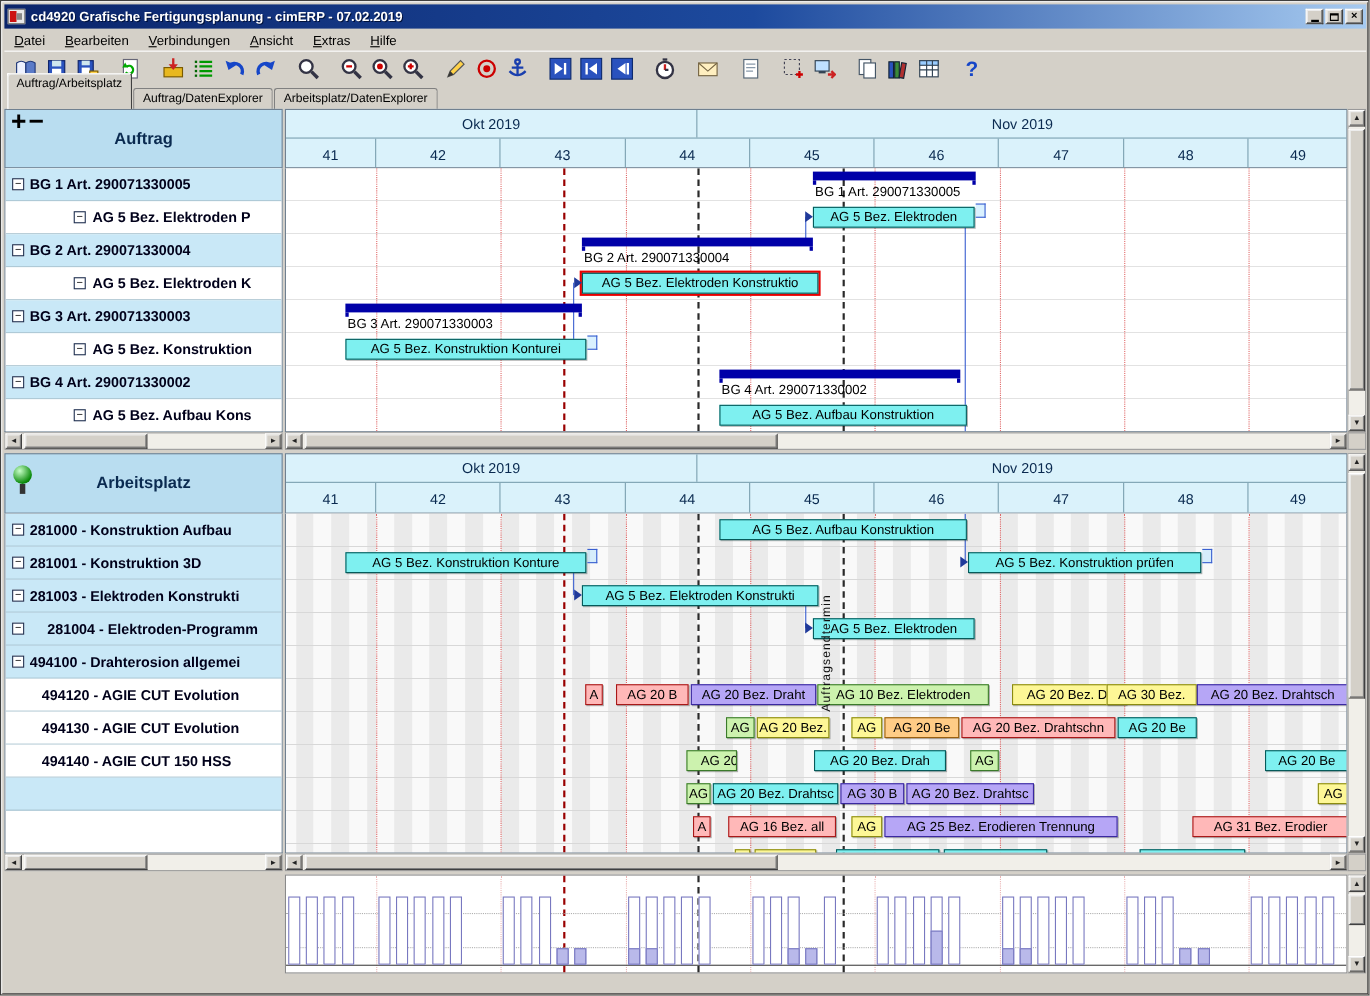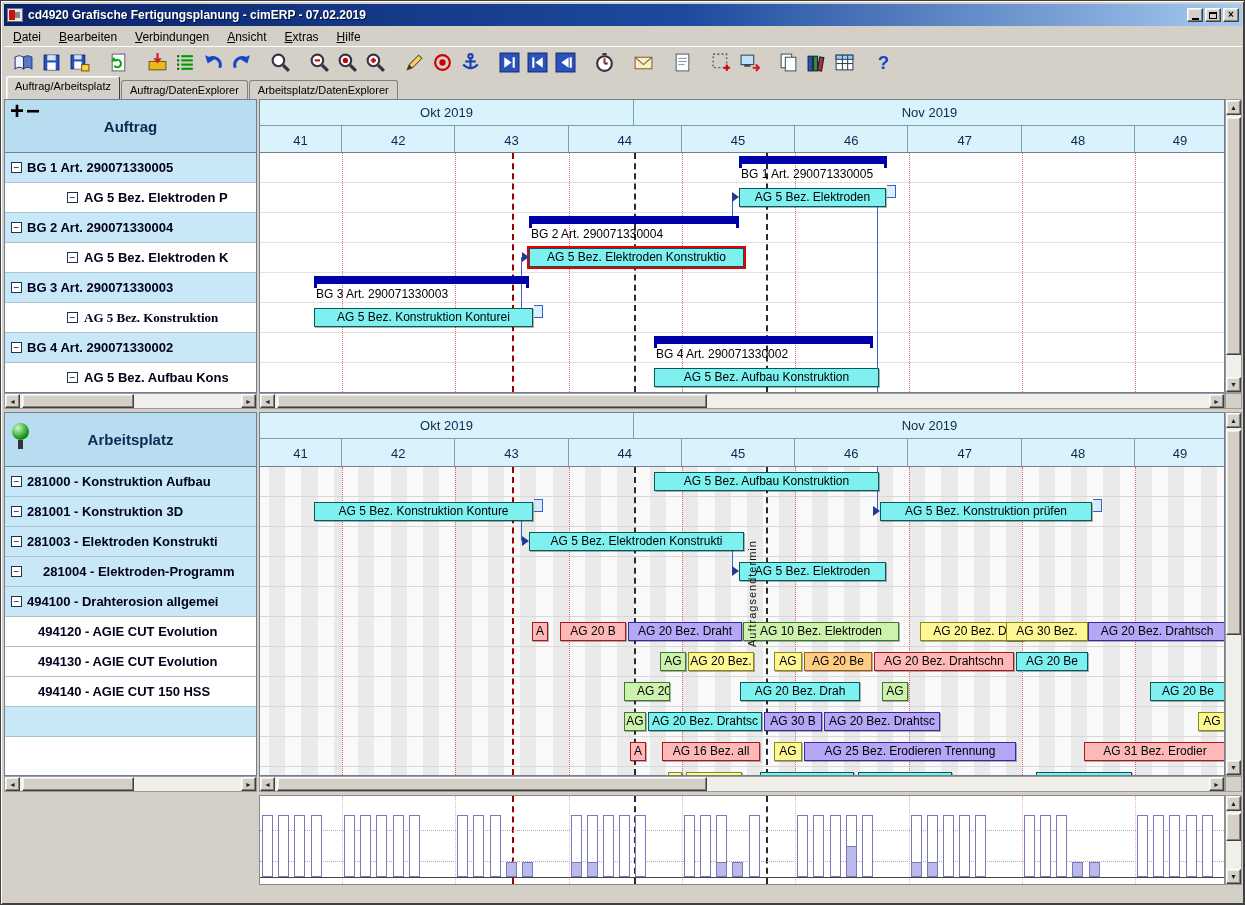--- a/index.html
+++ b/index.html
@@ -23,21 +23,21 @@
 
   
   .toolbar{position:absolute;left:3px;top:45px;width:1238px;height:32px;display:flex;align-items:center;padding-left:6px;border-top:1px solid #fff;background:#d4d0c8}
   .tool-btn{width:26px;height:26px;display:flex;align-items:center;justify-content:center;margin-right:2px}
   .tool-btn.gap{margin-left:11px}
   .tool-btn svg{width:21px;height:21px}
 
   
   .tabbar{position:absolute;left:3px;top:77px;width:1238px;height:21px;display:flex;align-items:flex-end;padding-left:2px}
   .tab{font-size:11px;padding:3px 8px;background:#d4d0c8;border:1px solid #808080;border-bottom:none;border-radius:3px 3px 0 0;margin-right:1px;color:#000;position:relative}
-  .tab.active{border-color:#fff #404040 #d4d0c8 #fff;box-shadow:inset 1px 1px 0 #ececec;z-index:2;padding-bottom:7px}
+  .tab.active{border-color:#fff #404040 #d4d0c8 #fff;box-shadow:inset 1px 1px 0 #ececec;z-index:2;padding-bottom:17px}
 
   
   .gantt{position:absolute;left:3px;width:1238px}
   #gantt-upper{top:98px;height:294px}
   #gantt-lower{top:411px;height:364px}
   .panel-head{position:absolute;left:0;top:0;width:253px;background:#b9ddf0;border:1px solid #708090;display:flex;align-items:center;justify-content:center;font-weight:bold;font-size:15px;color:#0a2a50}
   #gantt-upper .panel-head{height:54px}
   #gantt-lower .panel-head{height:55px}
   .zoomctl{position:absolute;left:5px;top:-2px;font-size:24px;font-weight:bold;color:#000;letter-spacing:2px;line-height:26px}
   .tl-ball{position:absolute;left:7px;top:10px;width:17px;height:17px;border-radius:50%;background:radial-gradient(circle at 35% 30%,#c8ffc8,#0a8a0a 70%,#045504)}
@@ -371,21 +371,21 @@
         <div class="prow task">
           <span class="cbox" style="left: 62px;">−</span>
           <span class="plabel" style="margin-left: 79px;">AG 5 Bez. Elektroden K</span>
         </div>
         <div class="prow group">
           <span class="cbox" style="left: 6px;">−</span>
           <span class="plabel" style="margin-left: 22px;">BG 3  Art. 290071330003</span>
         </div>
         <div class="prow task">
           <span class="cbox" style="left: 62px;">−</span>
-          <span class="plabel" style="margin-left: 79px; font-family: Liberation Serif, serif;">AG 5 Bez.  Konstruktion</span>
+          <span class="plabel" style="margin-left: 79px;">AG 5 Bez.  Konstruktion</span>
         </div>
         <div class="prow group">
           <span class="cbox" style="left: 6px;">−</span>
           <span class="plabel" style="margin-left: 22px;">BG 4  Art. 290071330002</span>
         </div>
         <div class="prow task">
           <span class="cbox" style="left: 62px;">−</span>
           <span class="plabel" style="margin-left: 79px;">AG 5 Bez. Aufbau Kons</span>
         </div>
       </div>

